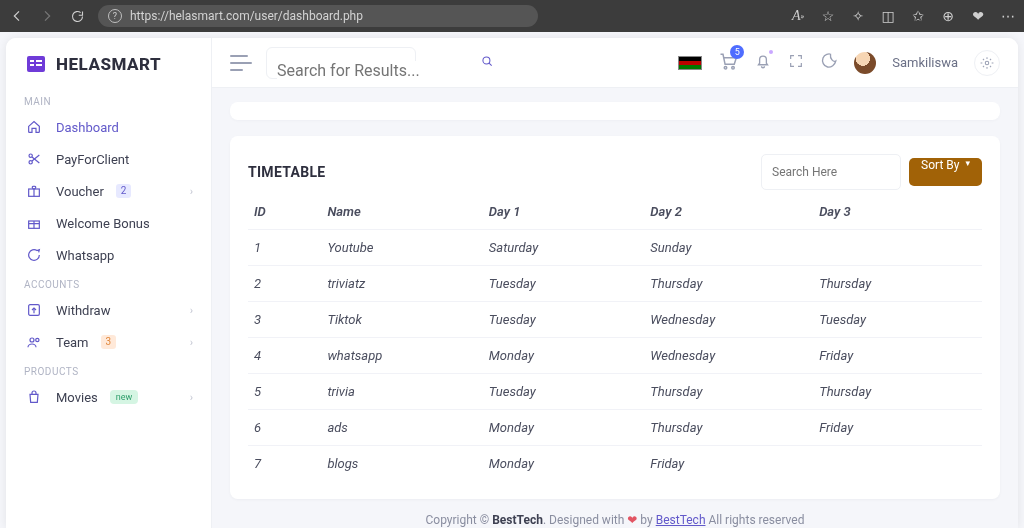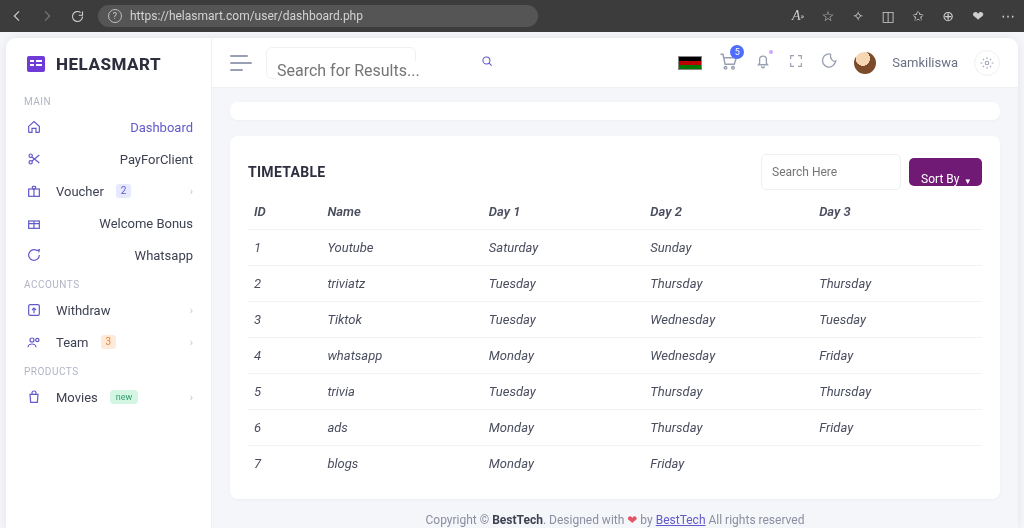--- a/index.html
+++ b/index.html
@@ -17,21 +17,21 @@
     
     .app-shell { position:relative; width:1024px; height:496px; background:#f5f6fa; overflow:hidden; }
     .app-inner { position:absolute; top:6px; left:6px; right:6px; bottom:0; background:#fff; border-radius:10px 10px 0 0; box-shadow:0 0 10px rgba(0,0,0,.08); overflow:hidden; display:flex; }
 
     
     .sidebar { width:206px; border-right:1px solid #eef0f4; background:#fff; display:flex; flex-direction:column; }
     .brand { display:flex; align-items:center; gap:8px; padding:14px 18px 12px; }
     .brand-logo { width:24px; height:24px; }
     .brand-text { font-weight:800; font-size:17px; letter-spacing:.5px; color:#2e2f3e; }
     .sec-label { font-size:10px; color:#b0b4c4; padding:8px 18px 4px; letter-spacing:.5px; }
-    .nav-item { display:flex; align-items:center; gap:12px; padding:8px 18px; color:#3e4152; font-size:13px; position:relative; cursor:pointer;justify-content:space-between; }
+    .nav-item { display:flex; align-items:center; gap:12px; padding:8px 18px; color:#3e4152; font-size:13px; position:relative; cursor:pointer; }
     .nav-item .chev { margin-left:auto; color:#c3c6d2; font-size:11px; }
     .nav-item.active { color:#6259ca; }
     .nav-item .icon-box { width:20px; display:flex; justify-content:center; color:#6259ca; }
     .badge { font-size:10px; background:#e7e9ff; color:#6259ca; border-radius:3px; padding:1px 5px; line-height:1.2;}
     .badge.warn { background:#ffe9d9; color:#e1873b; }
     .badge.green { background:#d5f5e3; color:#2e9e6b; padding:2px 6px; border-radius:4px; font-size:9px; }
 
     
     .main { flex:1; background:#f5f6fa; display:flex; flex-direction:column; }
     .topbar { background:#fff; height:50px; display:flex; align-items:center; padding:0 18px; gap:14px; border-bottom:1px solid #eef0f4; }
@@ -55,21 +55,21 @@
     .gear { width:26px; height:26px; border-radius:50%; border:1px solid #eef0f4; display:flex; align-items:center; justify-content:center; color:#9aa0b4; font-size:13px;}
 
     
     .content { padding:14px 18px 0; flex:1; overflow:auto; }
     .spacer-card { background:#fff; border-radius:8px; height:18px; margin-bottom:16px; box-shadow:0 1px 3px rgba(20,20,50,.03); }
     .card { background:#fff; border-radius:8px; padding:18px; box-shadow:0 1px 3px rgba(20,20,50,.04); }
     .card-head { display:flex; align-items:center; margin-bottom:4px; }
     .card-title { font-weight:700; font-size:14px; letter-spacing:.3px; color:#2e2f3e; }
     .card-tools { margin-left:auto; display:flex; align-items:center; gap:8px; }
     .search-here { border:1px solid #eef0f4; border-radius:5px; height:36px; padding:0 10px; font-size:12px; width:140px; }
-    .sortbtn { background:#701a75; color:#fff; font-size:12px; border:none; border-radius:5px; height:28px; padding:0 12px; display:flex; align-items:flex-end; gap:6px; }
+    .sortbtn { background:#a16207; color:#fff; font-size:12px; border:none; border-radius:5px; height:28px; padding:0 12px; display:flex; align-items:flex-start; gap:6px; }
     table { width:100%; border-collapse:collapse; font-size:13px; color:#4a4d5e;font-style:italic; }
     th { text-align:left; font-weight:600; color:#4a4d5e; padding:10px 6px; }
     td { padding:10px 6px; border-top:1px solid #f1f2f7; }
 
     
     .footer { text-align:center; font-size:12px; color:#8a8ea0; padding:14px 0 10px; }
     .footer .bold { color:#3e4152; font-weight:700; }
     .footer .heart { color:#e25563; }
     .footer a { color:#6259ca; text-decoration:underline; }
 

